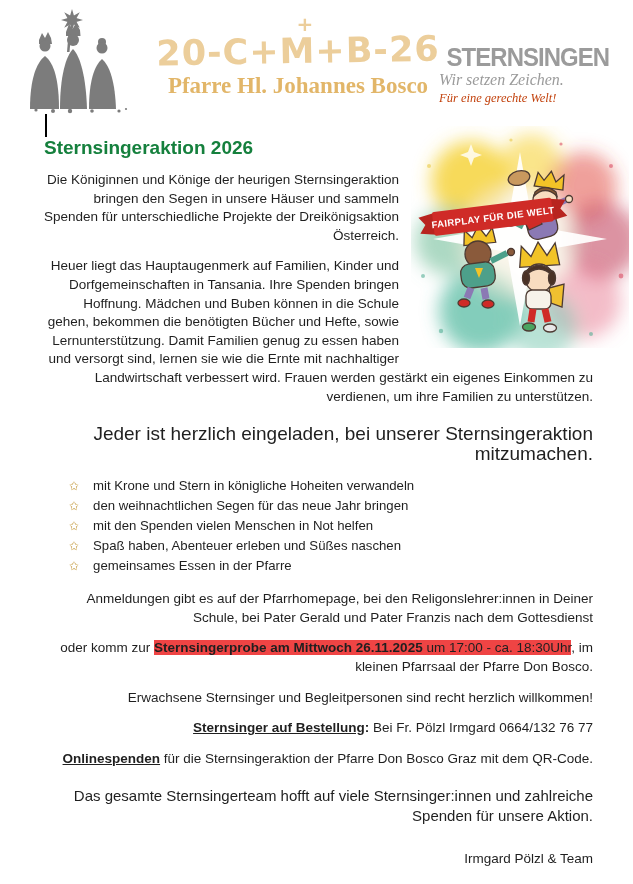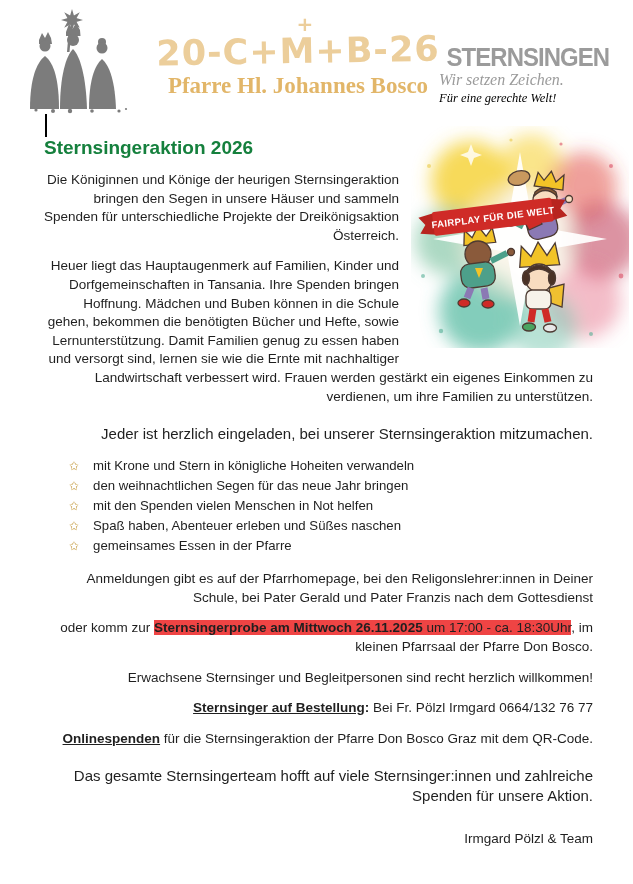--- a/index.html
+++ b/index.html
@@ -13,30 +13,30 @@
   .cmb-plus{display:block;height:16px;line-height:16px;margin-left:14px;
             font-weight:bold;font-size:20px;color:#ecce9b;font-family:"DejaVu Sans",sans-serif;}
   .cmb-text{font-family:"DejaVu Sans",sans-serif;font-weight:bold;font-size:35px;line-height:38px;
             letter-spacing:1px;color:#ecce9b;transform:rotate(-1deg);}
   .parish{font-family:"Liberation Serif",serif;font-weight:bold;font-size:23px;line-height:28px;
           color:#e2b669;margin-top:2px;}
   .stern-block{position:absolute;right:6px;top:44px;width:188px;text-align:left;}
   .stern-name{font-weight:bold;font-size:26px;line-height:26px;color:#9b9b9b;
               letter-spacing:-1px;transform:scaleX(.92);transform-origin:center;}
   .stern-tag{font-family:"Liberation Serif",serif;font-style:italic;font-size:16px;line-height:20px;color:#9b9b9b;}
-  .stern-slogan{font-family:"Liberation Serif",serif;font-style:italic;font-size:12.5px;line-height:16px;color:#000000;}
+  .stern-slogan{font-family:"Liberation Serif",serif;font-style:italic;font-size:12.5px;line-height:16px;color:#c2410c;}
 
   
   .main{position:absolute;top:112px;left:0;right:0;bottom:0;padding:0 40px 0 44px;}
   .illu{float:right;width:218px;height:222px;margin:14px -36px 10px 12px;}
   .caret-row{position:relative;height:26px;}
   .caret{position:absolute;left:1px;top:2px;width:1.5px;height:23px;background:#000;}
   h1.doc-title{font-size:19px;line-height:20px;margin:0 0 13px;font-weight:bold;color:#15803d;}
   p{font-size:13.5px;line-height:18.6px;margin:0 0 12px;text-align:right;}
-  .invitation{font-size:15px;line-height:20px;margin:18px 0 12px;}
+  .invitation{font-size:19px;line-height:20px;margin:18px 0 12px;}
   ul.blist{list-style:none;margin:0 0 14px 25px;padding:0;}
   ul.blist li{display:flex;gap:14px;align-items:baseline;font-size:13.2px;line-height:19px;}
   .blt{color:#c9a14a;font-size:12px;flex:0 0 auto;}
   .hl{background:#ef4444;}
   .b{font-weight:bold;}
   .bu{font-weight:bold;text-decoration:underline;}
   .closing{font-size:15px;line-height:20px;margin:18px 0 12px;}
   .signature{margin-top:24px;}
 </style>
 </head>

